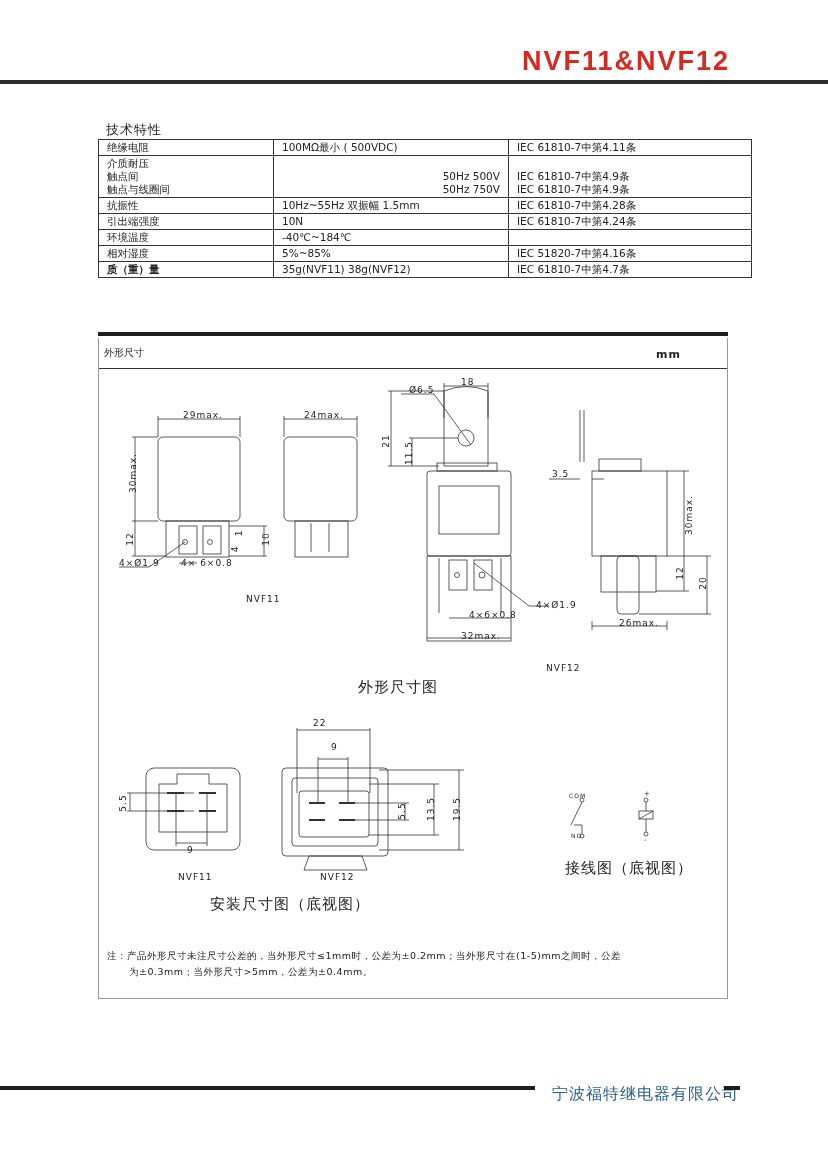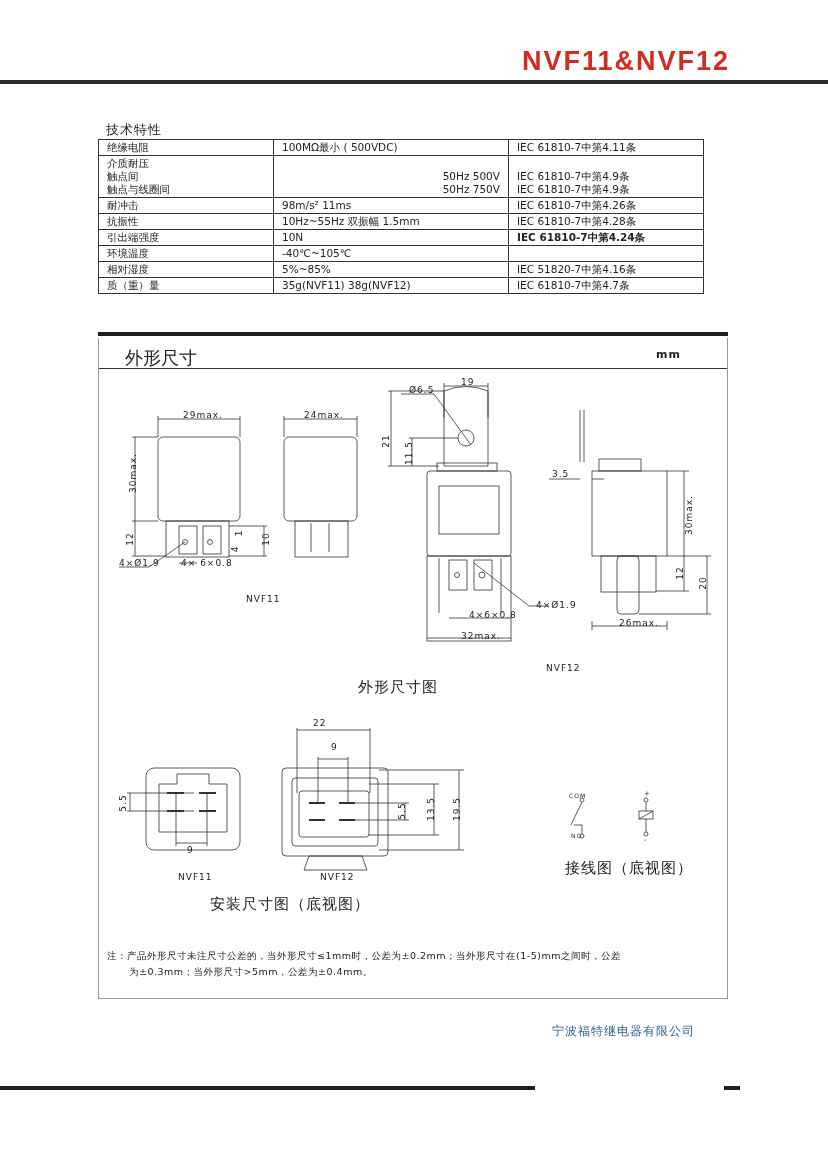--- a/index.html
+++ b/index.html
@@ -1,35 +1,35 @@
 <!DOCTYPE html>
 <html><head>
 <meta charset="utf-8">
 <style>
   html,body{margin:0;padding:0;background:#fff;}
   body{width:828px;height:1169px;position:relative;overflow:hidden;font-family:"DejaVu Sans",sans-serif;color:#222;}
   .title{position:absolute;right:98px;top:46px;font-family:"Liberation Sans",sans-serif;font-weight:bold;font-size:27px;letter-spacing:2px;color:#d42a22;}
   .topbar{position:absolute;left:0;top:80px;width:828px;height:4px;background:#2a2a28;}
   .sec-title{position:absolute;left:106px;top:121px;font-size:13px;letter-spacing:1px;}
-  table.spec{position:absolute;left:98px;top:139px;width:606px;border-collapse:collapse;font-size:10.5px;}
+  table.spec{position:absolute;left:98px;top:139px;width:654px;border-collapse:collapse;font-size:10.5px;}
   table.spec td{border:1px solid #333;padding:1px 8px;vertical-align:top;line-height:13px;}
   table.spec td.c1{width:158px;}
   table.spec td.c2{width:218px;}
   .thickbar{position:absolute;left:98px;top:332px;width:630px;height:4px;background:#1e1e1c;}
   .frame{position:absolute;left:98px;top:338px;width:628px;height:660px;border:1px solid #999;border-top:none;}
   .frame-head{position:absolute;left:0;top:0;width:628px;height:30px;border-bottom:1px solid #333;}
-  .frame-head .t{position:absolute;left:5px;top:8px;font-size:18px;margin-left:21px;}
+  .frame-head .t{position:absolute;left:5px;top:8px;font-size:10px;}
   .frame-head .u{position:absolute;left:557px;top:10px;font-size:11px;font-weight:bold;letter-spacing:1px;}
   svg.draw{position:absolute;left:0;top:0;}
   .lbl{position:absolute;font-size:9px;letter-spacing:1px;}
   .cap{position:absolute;font-size:15px;letter-spacing:1px;}
   .note{position:absolute;left:107px;top:948px;font-size:9.5px;line-height:16px;letter-spacing:0.5px;}
   .note .l2{padding-left:22px;}
   .footbar{position:absolute;left:0;top:1086px;width:535px;height:4px;background:#1e1e1c;}
-  .footer{position:absolute;left:552px;top:1023px;font-size:12px;letter-spacing:1px;color:#2b5e8c;}
+  .footer{position:absolute;left:552px;top:1084px;font-size:16px;letter-spacing:1px;color:#2b5e8c;}
   .footdash{position:absolute;left:724px;top:1086px;width:16px;height:4px;background:#1e1e1c;}
 </style>
 </head>
 <body>
 
 <div class="title">NVF11&amp;NVF12</div>
 <div class="topbar"></div>
 
 <div class="sec-title">技术特性</div>
 
@@ -45,46 +45,41 @@
 触点间
 触点与线圈间</td>
         <td class="c2" style="white-space: pre-line; text-align: right;">
 50Hz 500V
 50Hz 750V</td>
         <td class="c3" style="white-space: pre-line;">
 IEC 61810-7中第4.9条
 IEC 61810-7中第4.9条</td>
       </tr>
       <tr>
-        <td class="c1" style="white-space: pre-line;">耐冲击</td>
-        <td class="c2" style="white-space: pre-line;">98m/s²  11ms</td>
-        <td class="c3" style="white-space: pre-line;">IEC 61810-7中第4.26条</td>
-      </tr>
-      <tr>
         <td class="c1" style="white-space: pre-line;">抗振性</td>
         <td class="c2" style="white-space: pre-line;">10Hz~55Hz  双振幅 1.5mm</td>
         <td class="c3" style="white-space: pre-line;">IEC 61810-7中第4.28条</td>
       </tr>
       <tr>
         <td class="c1" style="white-space: pre-line;">引出端强度</td>
         <td class="c2" style="white-space: pre-line;">10N</td>
-        <td class="c3" style="white-space: pre-line; font-weight: bold;">IEC 61810-7中第4.24条</td>
+        <td class="c3" style="white-space: pre-line;">IEC 61810-7中第4.24条</td>
       </tr>
       <tr>
         <td class="c1" style="white-space: pre-line;">环境温度</td>
-        <td class="c2" style="white-space: pre-line;">-40℃~105℃</td>
+        <td class="c2" style="white-space: pre-line;">-40℃~184℃</td>
         <td class="c3" style="white-space: pre-line;"></td>
       </tr>
       <tr>
         <td class="c1" style="white-space: pre-line;">相对湿度</td>
         <td class="c2" style="white-space: pre-line;">5%~85%</td>
         <td class="c3" style="white-space: pre-line;">IEC 51820-7中第4.16条</td>
       </tr>
       <tr>
-        <td class="c1" style="white-space: pre-line;">质（重）量</td>
+        <td class="c1" style="white-space: pre-line; font-weight: bold;">质（重）量</td>
         <td class="c2" style="white-space: pre-line;">35g(NVF11)  38g(NVF12)</td>
         <td class="c3" style="white-space: pre-line;">IEC 61810-7中第4.7条</td>
       </tr>
     </tbody>
 </table>
 
 <div class="thickbar"></div>
 
 <div class="frame">
   <div class="frame-head">
@@ -236,21 +231,21 @@
   <span class="lbl" style="left:205px;top:72px;">24max.</span>
   <span class="lbl" style="left:14px;top:130px;transform:rotate(-90deg);">30max.</span>
   <span class="lbl" style="left:24px;top:196px;transform:rotate(-90deg);">12</span>
   <span class="lbl" style="left:137px;top:190px;transform:rotate(-90deg);">1</span>
   <span class="lbl" style="left:160px;top:196px;transform:rotate(-90deg);">10</span>
   <span class="lbl" style="left:133px;top:206px;transform:rotate(-90deg);">4</span>
   <span class="lbl" style="left:20px;top:220px;">4×Ø1.9</span>
   <span class="lbl" style="left:82px;top:220px;">4× 6×0.8</span>
   <span class="lbl" style="left:147px;top:256px;">NVF11</span>
 
-  <span class="lbl" style="left:362px;top:39px;">19</span>
+  <span class="lbl" style="left:362px;top:39px;">18</span>
   <span class="lbl" style="left:310px;top:47px;">Ø6.5</span>
   <span class="lbl" style="left:280px;top:98px;transform:rotate(-90deg);">21</span>
   <span class="lbl" style="left:298px;top:110px;transform:rotate(-90deg);">11.5</span>
   <span class="lbl" style="left:453px;top:131px;">3.5</span>
   <span class="lbl" style="left:570px;top:172px;transform:rotate(-90deg);">30max.</span>
   <span class="lbl" style="left:574px;top:230px;transform:rotate(-90deg);">12</span>
   <span class="lbl" style="left:597px;top:240px;transform:rotate(-90deg);">20</span>
   <span class="lbl" style="left:437px;top:262px;">4×Ø1.9</span>
   <span class="lbl" style="left:370px;top:272px;">4×6×0.8</span>
   <span class="lbl" style="left:362px;top:293px;">32max.</span>

